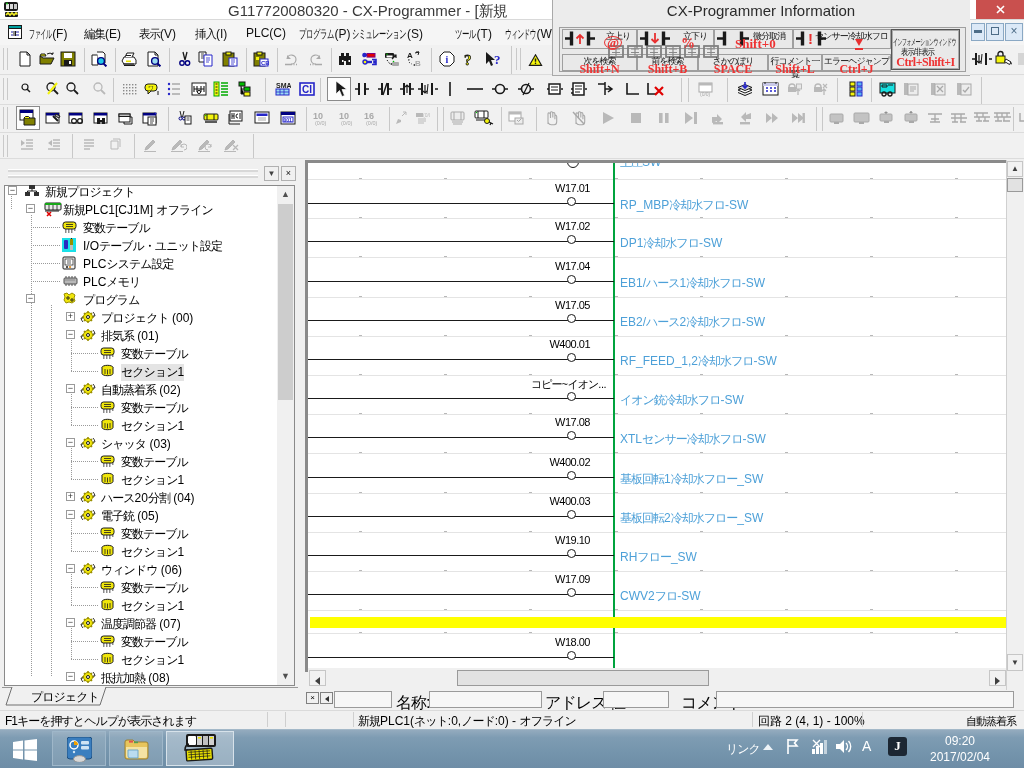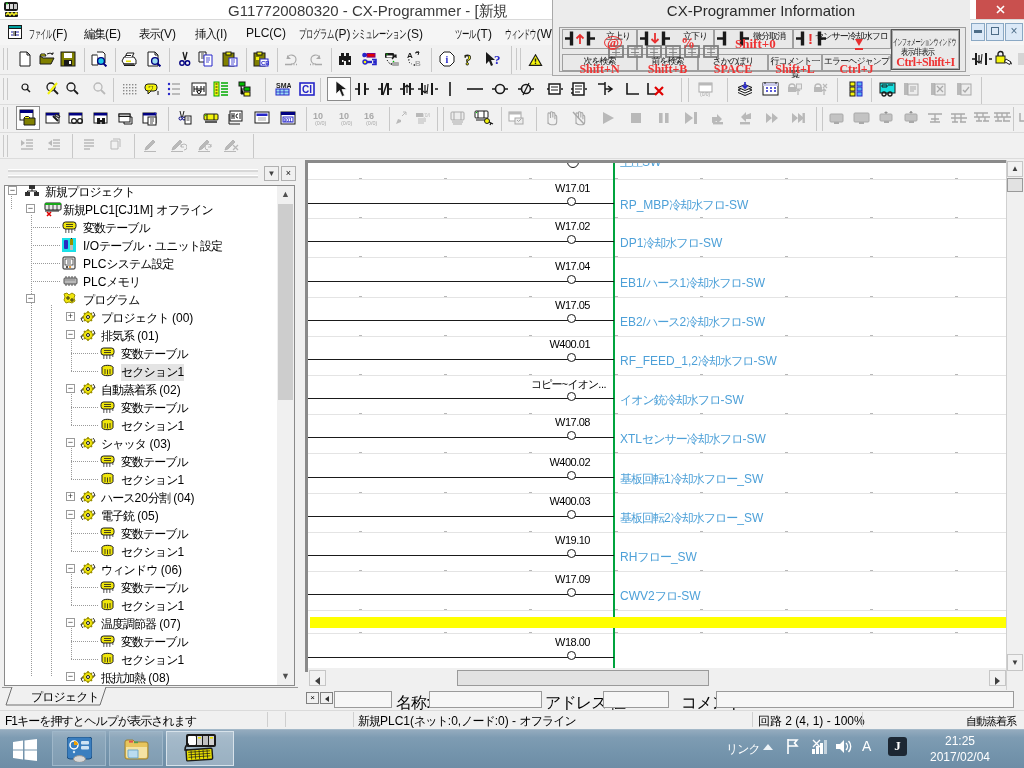--- a/index.html
+++ b/index.html
@@ -1401,21 +1401,21 @@
       <rect x="12" y="1" width="3" height="14" fill="#c3d2dd"></rect>
     </g>
     <path d="M1 1 l7 7 M8 1 l-7 7" stroke="#fff" stroke-width="1.4"></path>
   </svg>
 <svg class="abs" style="left:836px;top:739px" width="16" height="15">
     <path d="M0 5 h4 l4 -4 v13 l-4 -4 h-4 z" fill="#fff"></path>
     <path d="M10 4 a5 5 0 0 1 0 7 M12.5 2 a8 8 0 0 1 0 11" stroke="#fff" stroke-width="1.4" fill="none"></path>
   </svg>
 <div class="abs" style="left:862px;top:738px;font-size:14px;color:#fff">A</div>
 <div class="abs" style="left:888px;top:737px;width:19px;height:19px;background:#1c2733;border-radius:3px;color:#fff;font-size:13px;text-align:center;line-height:18px;font-family:'Liberation Serif',serif;font-weight:bold">J</div>
-<div class="abs" style="left:925px;top:734px;width:70px;text-align:center;font-size:12px;color:#fff">21:25</div>
+<div class="abs" style="left:925px;top:734px;width:70px;text-align:center;font-size:12px;color:#fff">09:20</div>
 <div class="abs" style="left:918px;top:750px;width:84px;text-align:center;font-size:12px;color:#fff">2017/02/04</div>
 
 <div id="popup"></div>
 <div id="popup-title">CX-Programmer Information</div>
 
 <div class="abs" style="left:559px;top:27px;width:407px;height:45px;background:#e9e9e9;border:1px solid #9f9f9f"></div>
 <svg class="abs" style="left:0;top:0;z-index:3" width="740" height="60" viewBox="0 0 740 60">
     <rect x="609" y="46" width="14" height="11" fill="none" stroke="#808080" stroke-width="1.8"></rect>
     <path d="M612 49 h8 M612 52.5 h8 M616 46 v11" stroke="#8a8a8a" stroke-width="1.2"></path>
     <rect x="628" y="46" width="14" height="11" fill="none" stroke="#808080" stroke-width="1.8"></rect>

